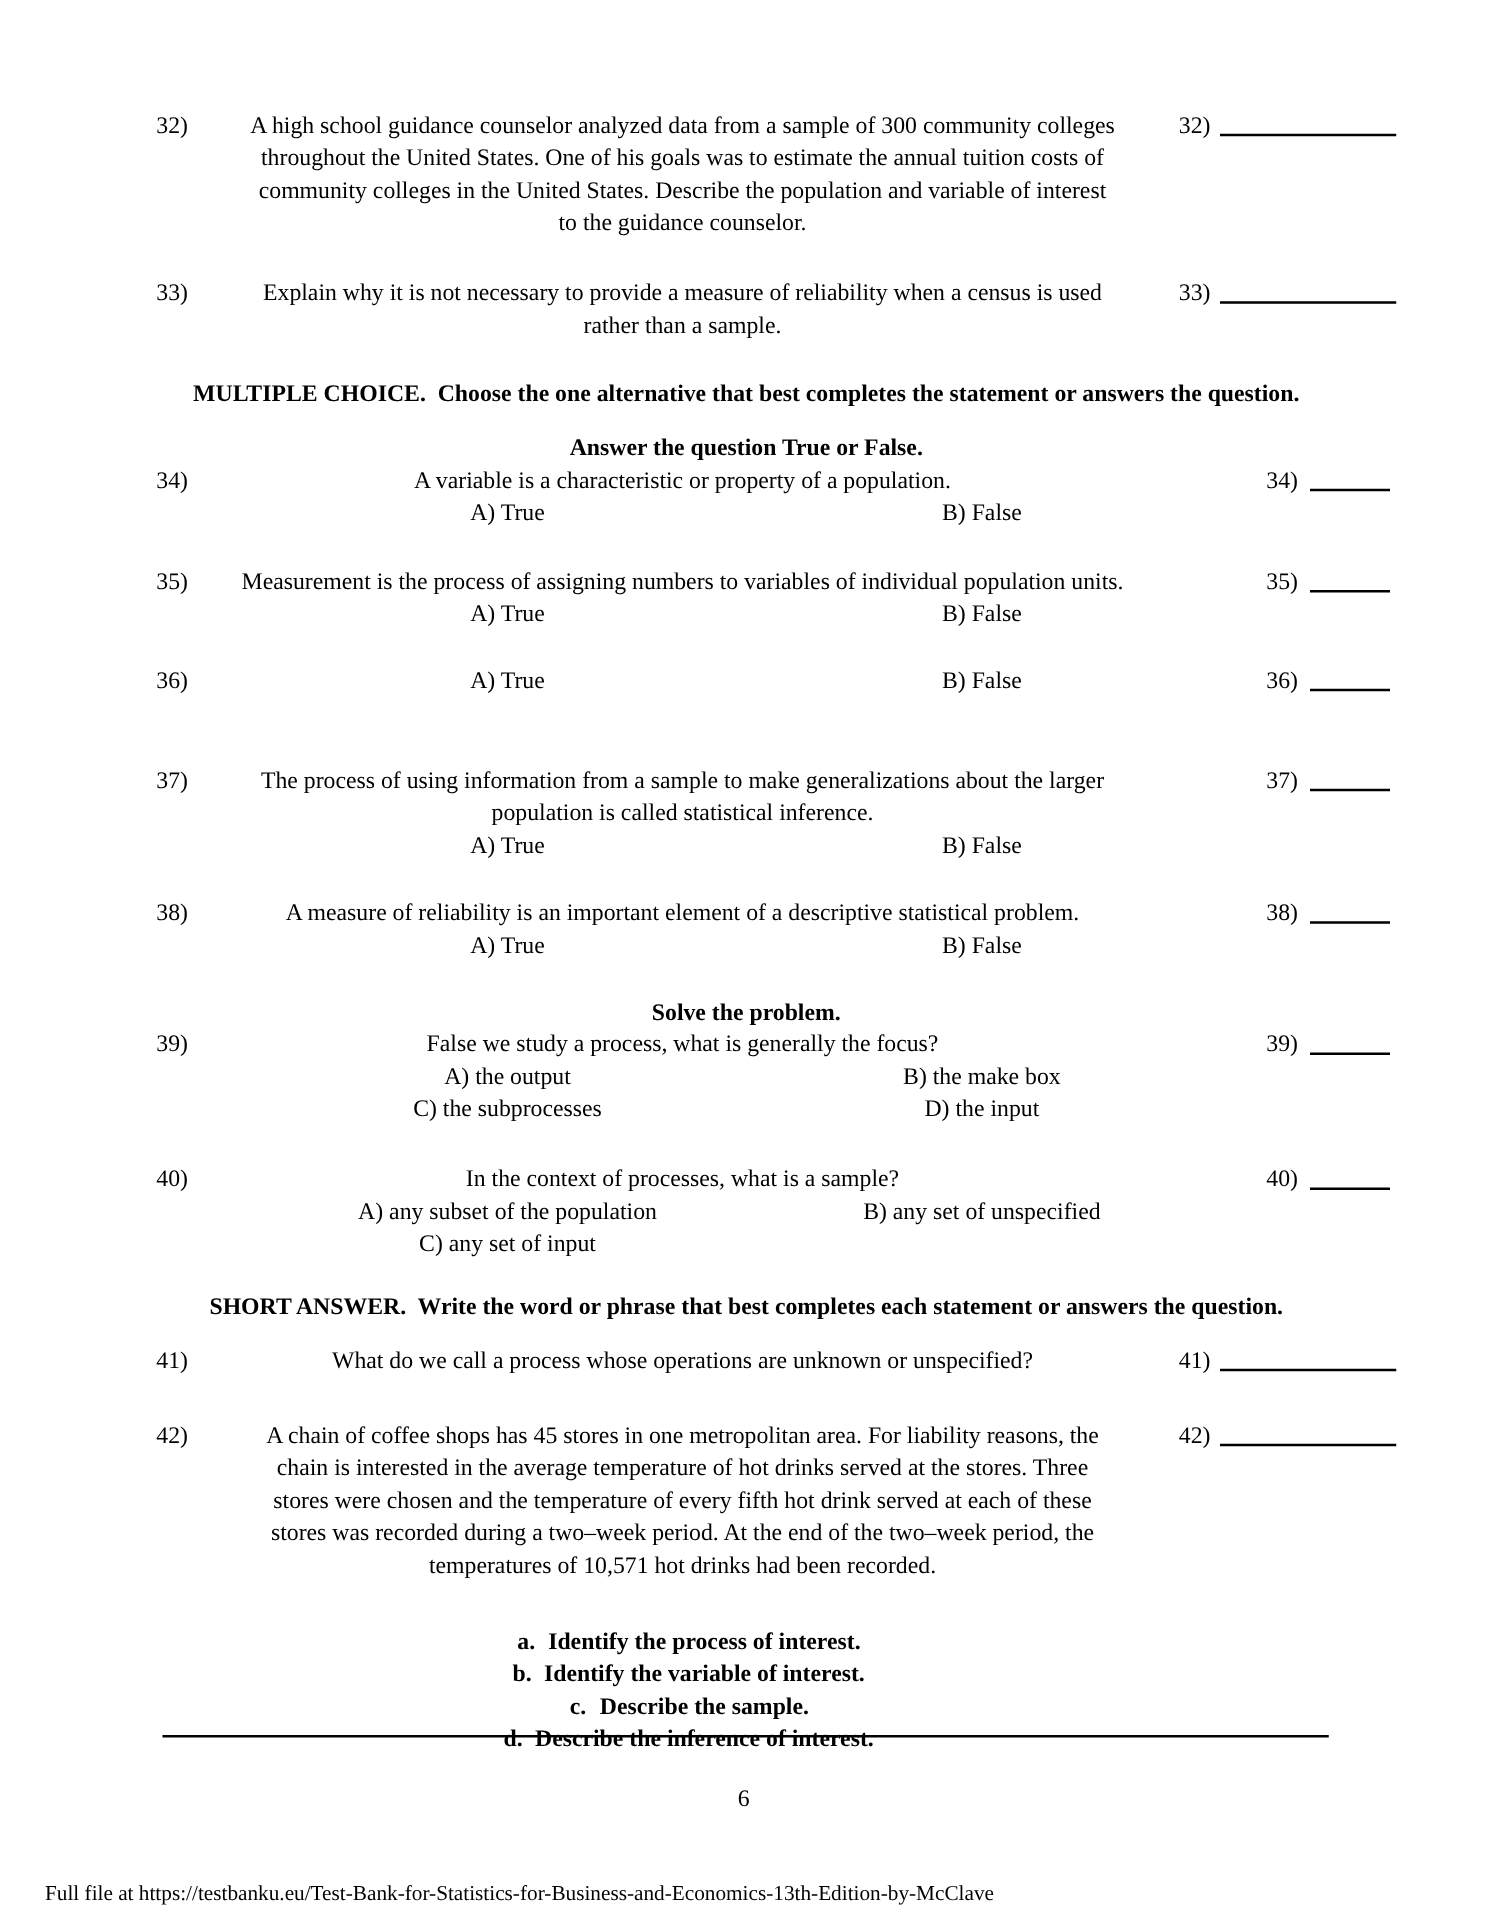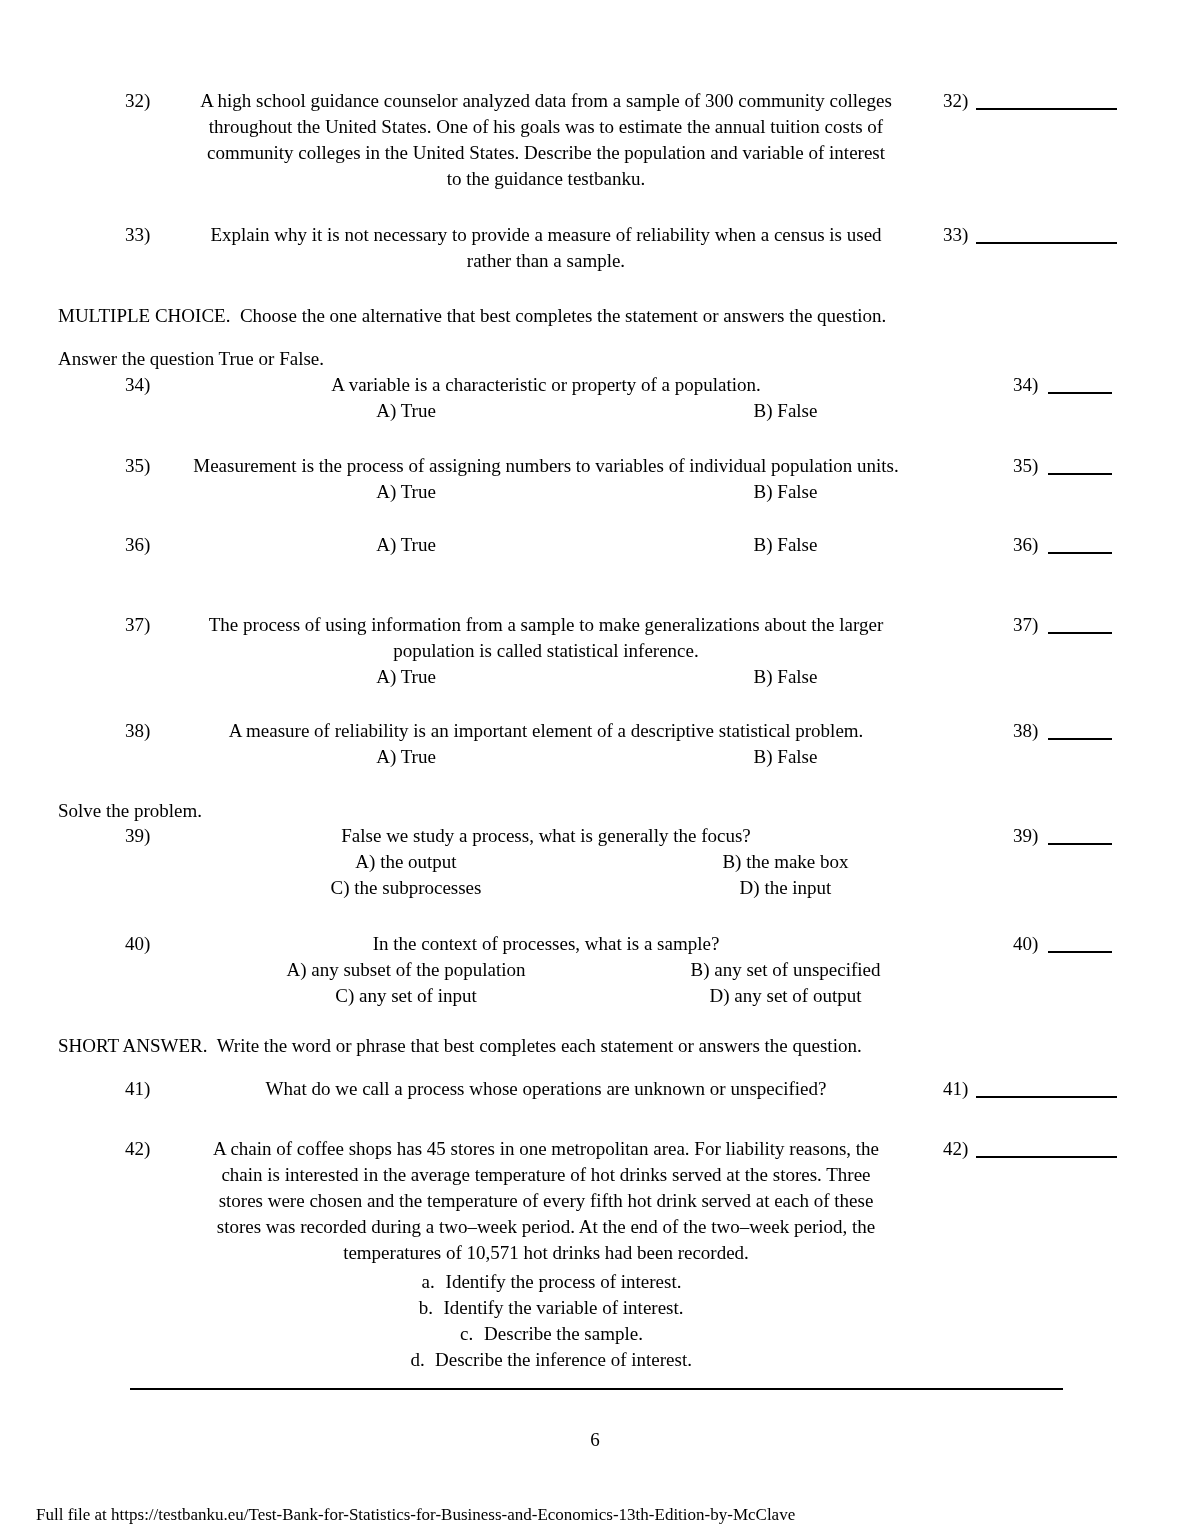--- a/index.html
+++ b/index.html
@@ -53,26 +53,27 @@
   .blank.long  { width: 141px; margin-left: 8px; }
   .blank.short { width: 64px;  margin-left: 10px; }
   .options {
     display: grid;
     grid-template-columns: 436px auto;
     padding-left: 23px;
   }
   .option { white-space: pre-wrap; margin-left: 20px; }
   .section-header {
     position: absolute;
-    left: 58px;
+    left: 72px;
     width: 1050px;
-    font-weight: normal;
+    font-weight: bold;
     white-space: pre-wrap;
-  }
-  .subitems { margin-top: 3px; }
+    text-align: center;
+  }
+  .subitems { margin-top: 35px; font-weight: bold; }
   .subitem { white-space: pre-wrap; }
   .subitem-label {
     display: inline-block;
     width: 35px;
   }
   .rule {
     position: absolute;
     left: 130px;
     top: 1388px;
     width: 933px;
@@ -95,21 +96,21 @@
 </style>
 </head>
 <body>
 
 <section class="q-row" style="top:88px">
   <div class="q-num">32)</div>
   <div class="q-body">
     <div class="q-line">A high school guidance counselor analyzed data from a sample of 300 community colleges</div>
     <div class="q-line">throughout the United States. One of his goals was to estimate the annual tuition costs of</div>
     <div class="q-line">community colleges in the United States. Describe the population and variable of interest</div>
-    <div class="q-line">to the guidance testbanku.</div>
+    <div class="q-line">to the guidance counselor.</div>
   </div>
   <div class="q-ans essay">
     <span>32)</span><span class="blank long"></span>
   </div>
 </section>
 
 <section class="q-row" style="top:222px">
   <div class="q-num">33)</div>
   <div class="q-body">
     <div class="q-line">Explain why it is not necessary to provide a measure of reliability when a census is used</div>
@@ -212,21 +213,20 @@
 </section>
 
 <section class="q-row" style="top:931px">
   <div class="q-num">40)</div>
   <div class="q-body">
     <div class="q-line">In the context of processes, what is a sample?</div>
     <div class="options">
       <span class="option">A) any subset of the population</span>
       <span class="option">B) any set of unspecified</span>
       <span class="option">C) any set of input</span>
-      <span class="option">D) any set of output</span>
     </div>
   </div>
   <div class="q-ans mc">
     <span>40)</span><span class="blank short"></span>
   </div>
 </section>
 
 <div class="section-header" style="top:1033px">SHORT ANSWER.  Write the word or phrase that best completes each statement or answers the question.</div>
 
 <section class="q-row" style="top:1076px">

